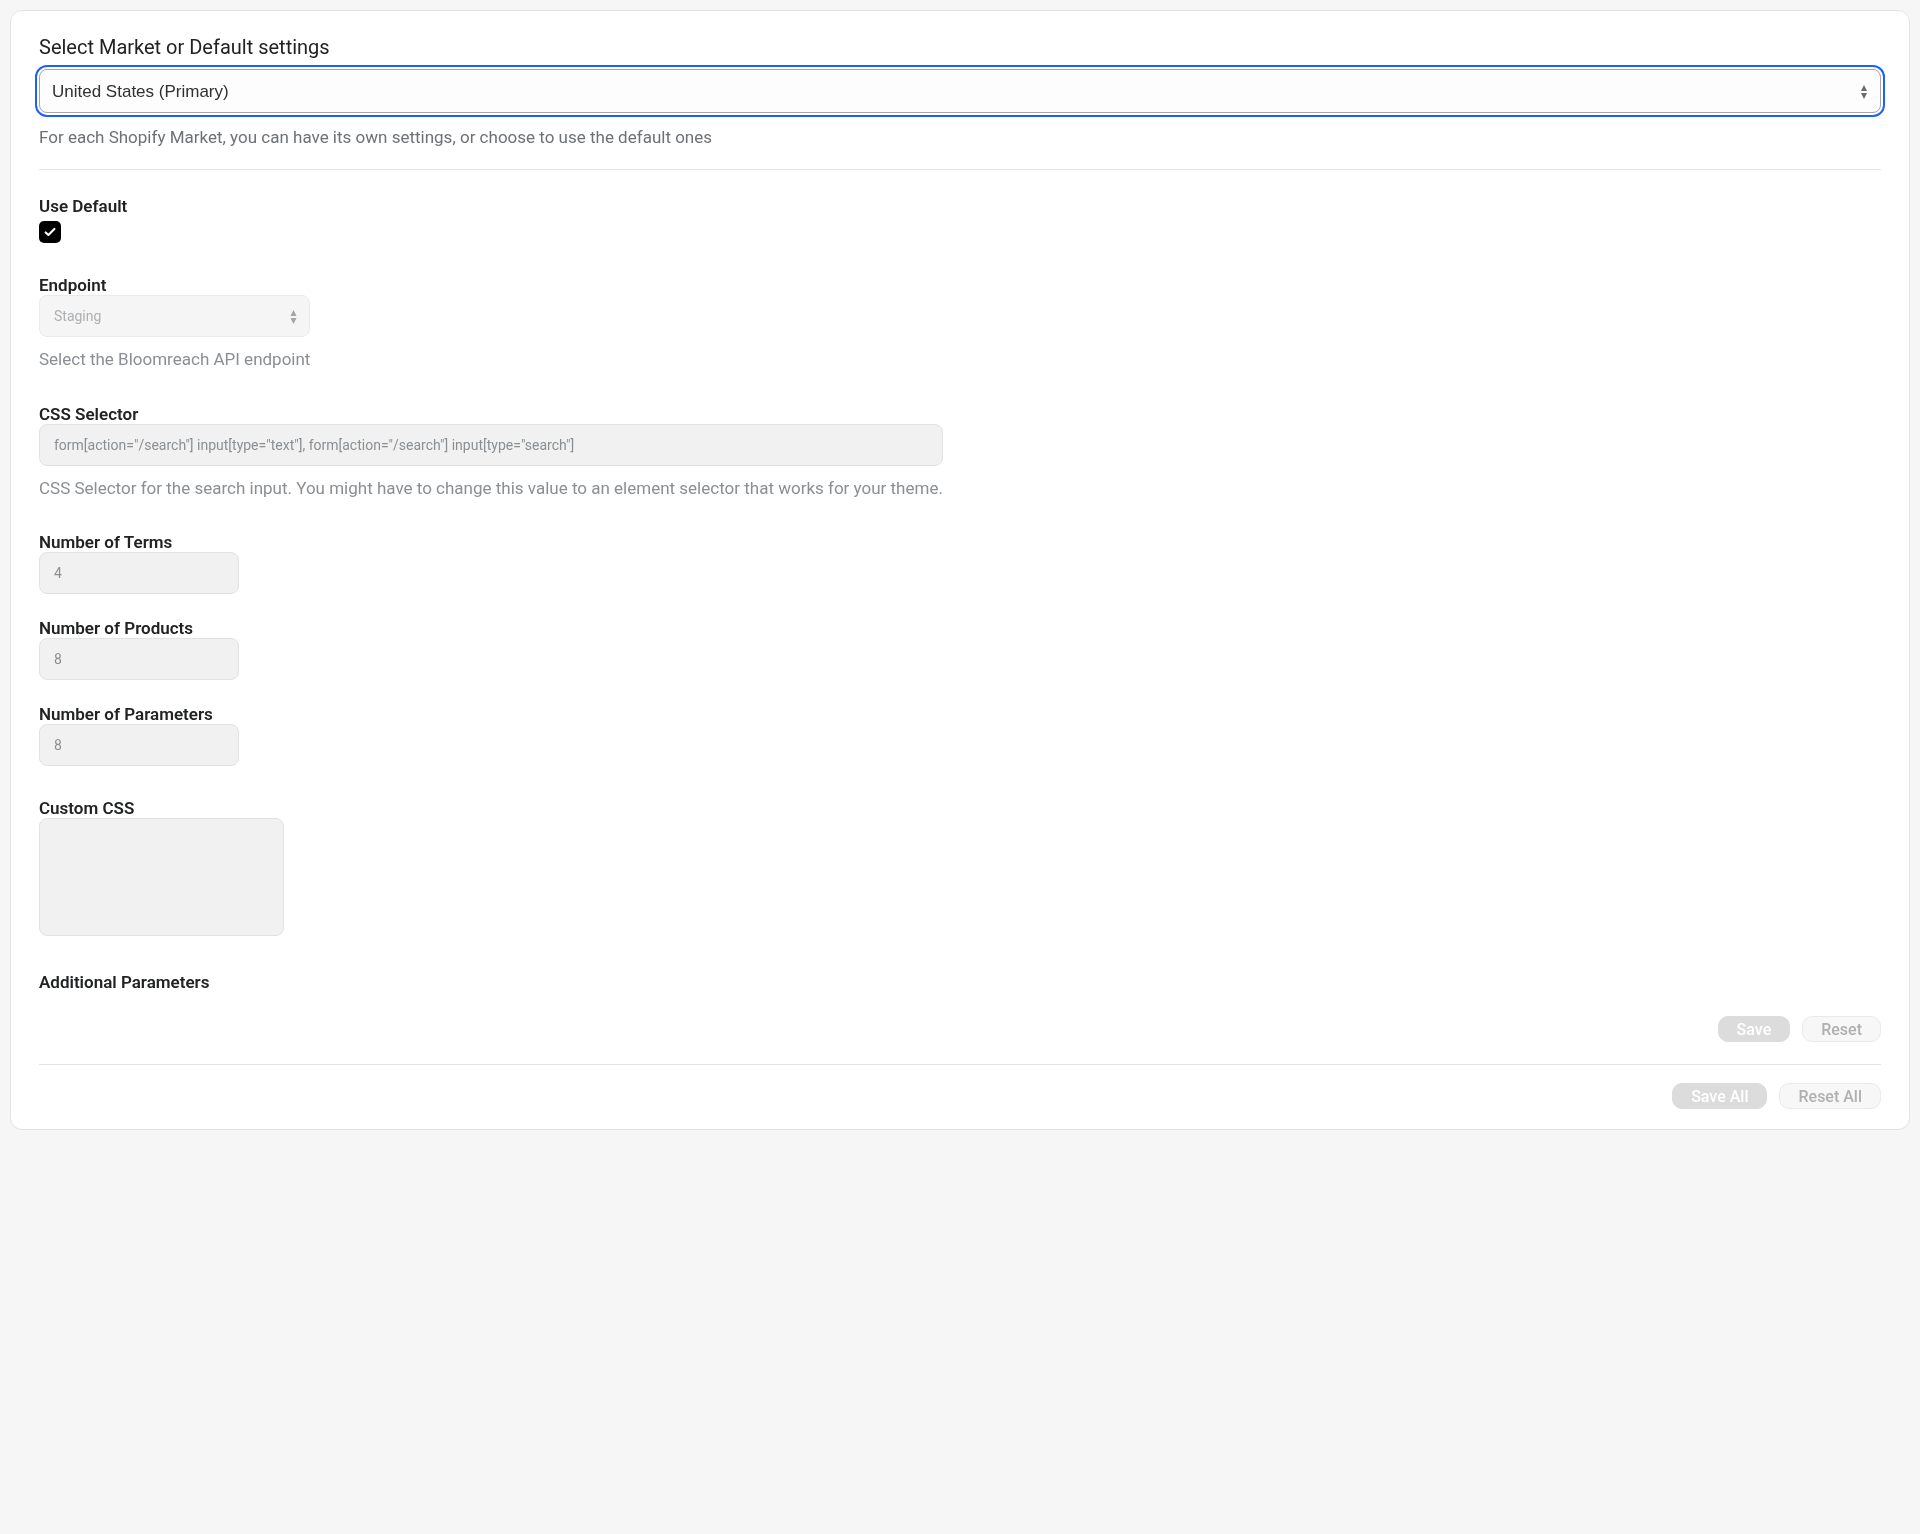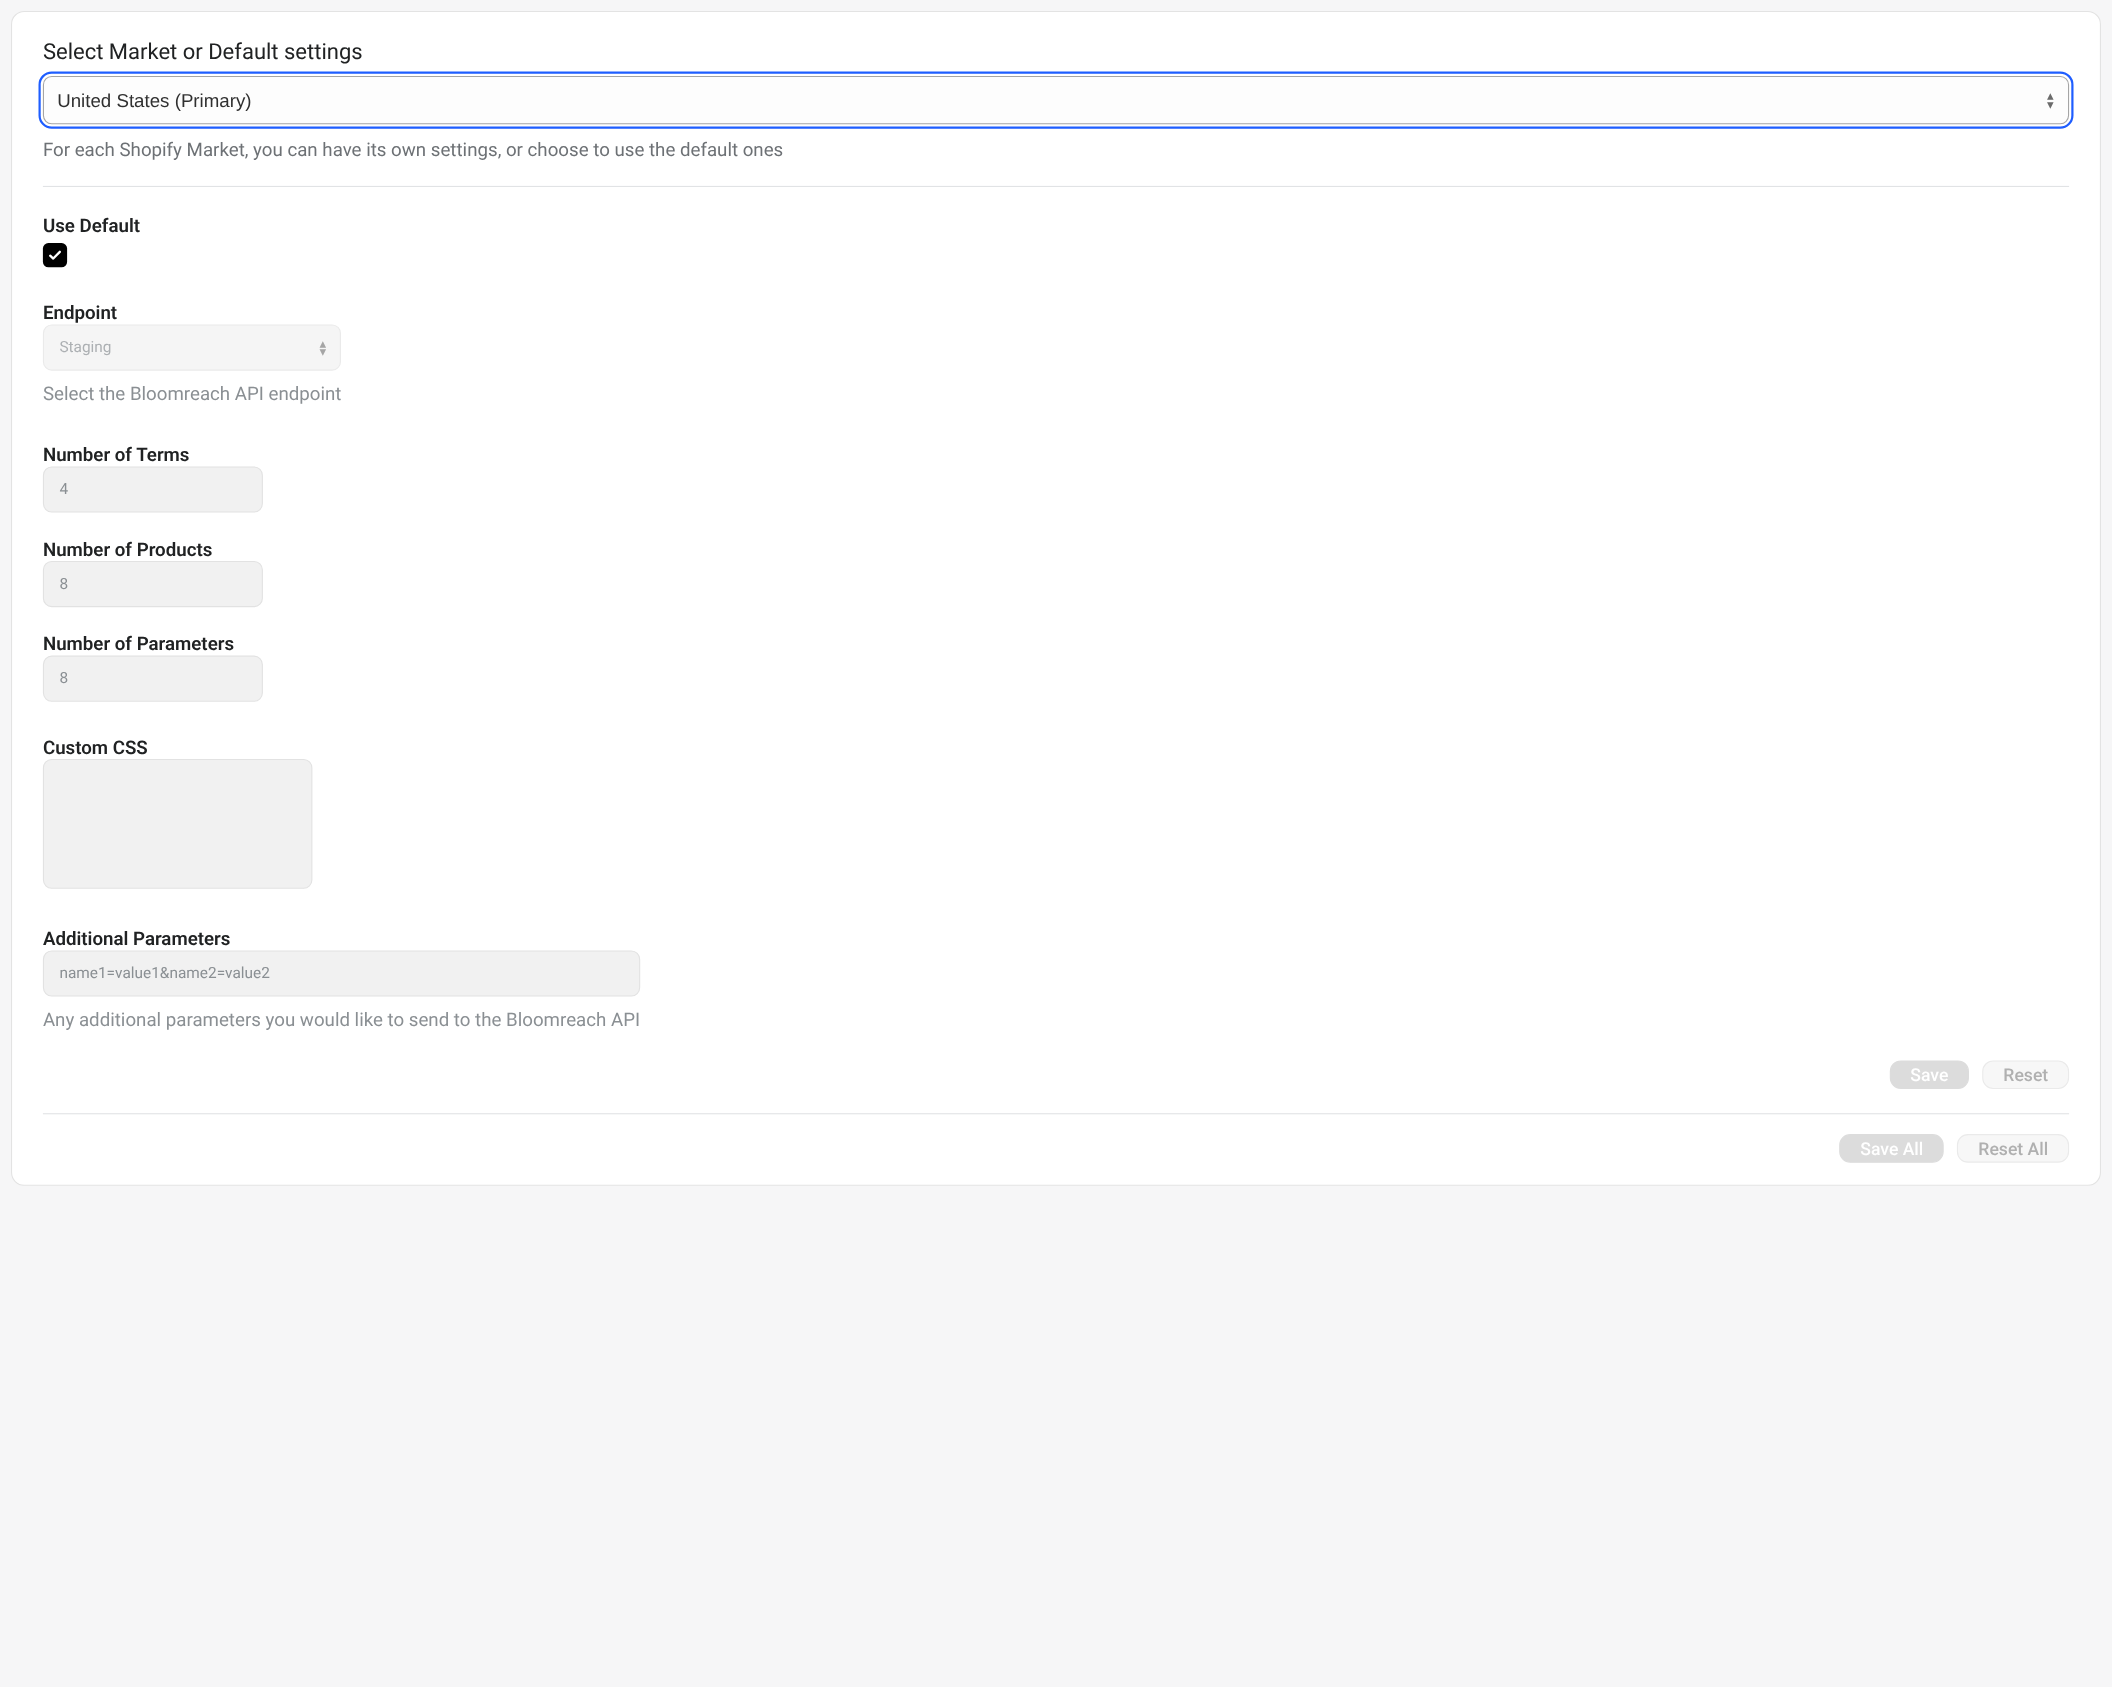--- a/index.html
+++ b/index.html
@@ -203,20 +203,27 @@
         </select>
         <div class="ctl-caret">
           <div>▴</div>
             <div>▾</div>
         </div>
       </div>
       <div class="sub-help">Select the Bloomreach API endpoint</div>
     </div>
   </div>
 
+  <div class="row">
+    <div class="label-col">CSS Selector</div>
+    <div class="field-col">
+      <input class="ctl" disabled="" placeholder="form[action=&quot;/search&quot;] input[type=&quot;text&quot;], form[action=&quot;/search&quot;] input[type=&quot;search&quot;]" style="">
+      <div class="sub-help">CSS Selector for the search input. You might have to change this value to an element selector that works for your theme.</div>
+    </div>
+  </div>
 
   <div class="row tight">
     <div class="label-col">Number of Terms</div>
     <div class="field-col">
       <input class="ctl ctl-num" disabled="" placeholder="4" style="">
     </div>
   </div>
 
   <div class="row tight">
     <div class="label-col">Number of Products</div>
@@ -234,24 +241,20 @@
 
   <div class="row">
     <div class="label-col">Custom CSS</div>
     <div class="field-col">
       <textarea class="ctl-textarea" disabled="" style=""></textarea>
     </div>
   </div>
 
   <div class="row">
     <div class="label-col">Additional Parameters</div>
-    <div class="field-col">
-      <input class="ctl" disabled="" placeholder="name1=value1&amp;name2=value2" style="">
-      <div class="sub-help">Any additional parameters you would like to send to the Bloomreach API</div>
-    </div>
   </div>
 
   <div class="actions">
     <button class="btn btn-primary-disabled">Save</button>
     <button class="btn btn-secondary-disabled">Reset</button>
   </div>
 
   <hr class="divider">
 
   <div class="bottom-actions">

